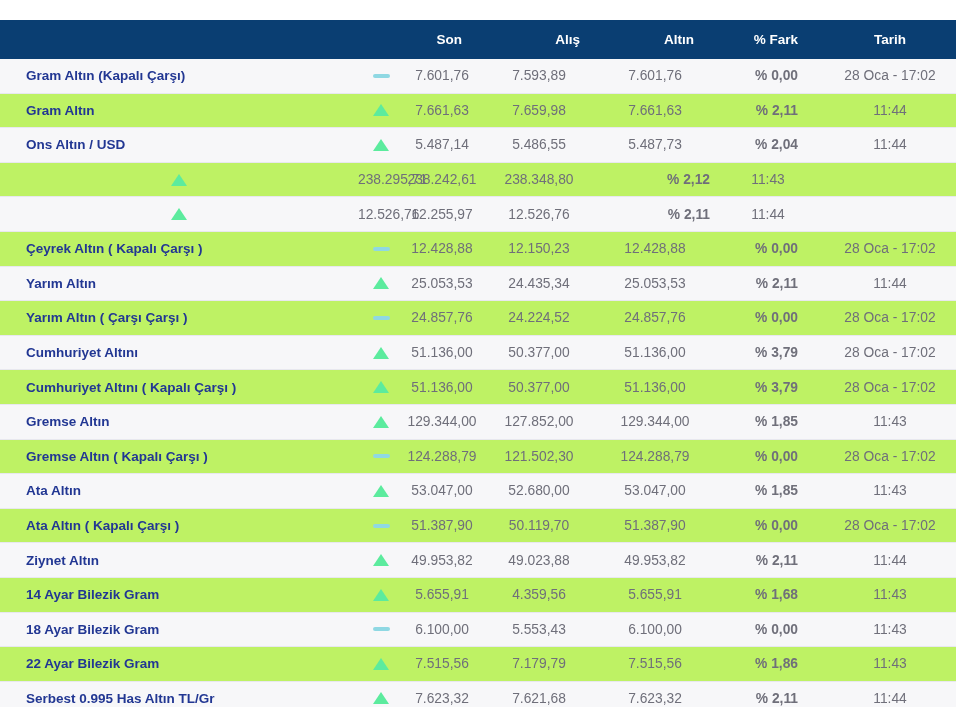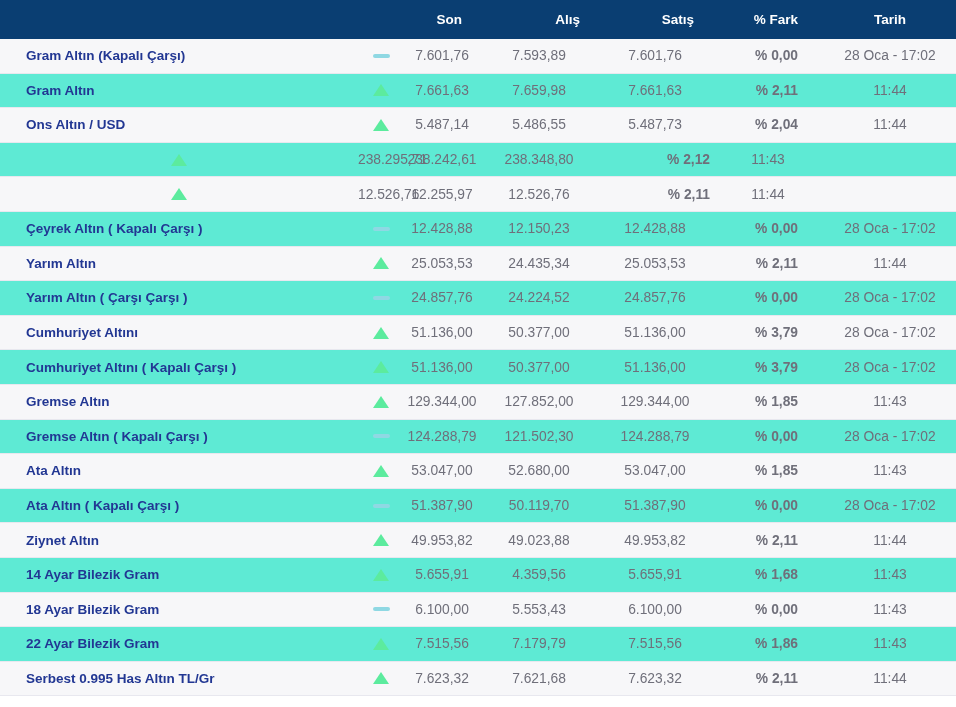--- a/index.html
+++ b/index.html
@@ -6,20 +6,21 @@
   html, body {
     width: 956px; height: 707px;
     overflow: hidden;
     background: #fff;
     font-family: "Liberation Sans", sans-serif;
   }
   .price-table {
     width: 956px; height: 639px;
     display: flex;
     flex-direction: column;
+    margin-top: 20px;
   }
   .thead {
     height: 39px;
     flex: none;
     background: var(--header_bg, #0a3e72);
     display: grid;
     grid-template-columns: 358px 46px 76px 118px 114px 88px 156px;
     align-items: center;
     color: #ffffff;
     font-size: 13.5px;
@@ -27,21 +28,21 @@
   }
   .thead .h-num { text-align: right; padding-right: 18px; }
   .thead .h-fark { text-align: right; padding-right: 2px; }
   .thead .h-tarih { text-align: center; padding-left: 24px; }
   .row {
     height: 34.6px;
     flex: none;
     display: grid;
     grid-template-columns: 358px 46px 76px 118px 114px 88px 156px;
     align-items: center;
-    background: #5eead4;
+    background: #bef264;
     border-bottom: 1px solid var(--border, #e8e8ef);
     cursor: pointer;
   }
   .row:nth-child(odd) { background: var(--row_alt, #f7f7f9); }
   .cell-name {
     padding-left: 26px;
     color: var(--name_text, #223793);
     font-size: 13.5px;
     font-weight: bold;
     white-space: nowrap;
@@ -86,21 +87,21 @@
 </style>
 </head>
 <body>
 
 <div class="price-table">
   <div class="thead">
     <div></div>
     <div></div>
     <div class="h-num">Son</div>
     <div class="h-num">Alış</div>
-    <div class="h-num">Satış</div>
+    <div class="h-num">Altın</div>
     <div class="h-fark">% Fark</div>
     <div class="h-tarih">Tarih</div>
   </div>
   <div id="rows-container">
   <div class="row">
     <div class="cell-name">Gram Altın (Kapalı Çarşı)</div>
     <div class="cell-icon">
           <span class="dash-flat"></span>
         </div>
     <div class="cell-num">7.601,76</div>

